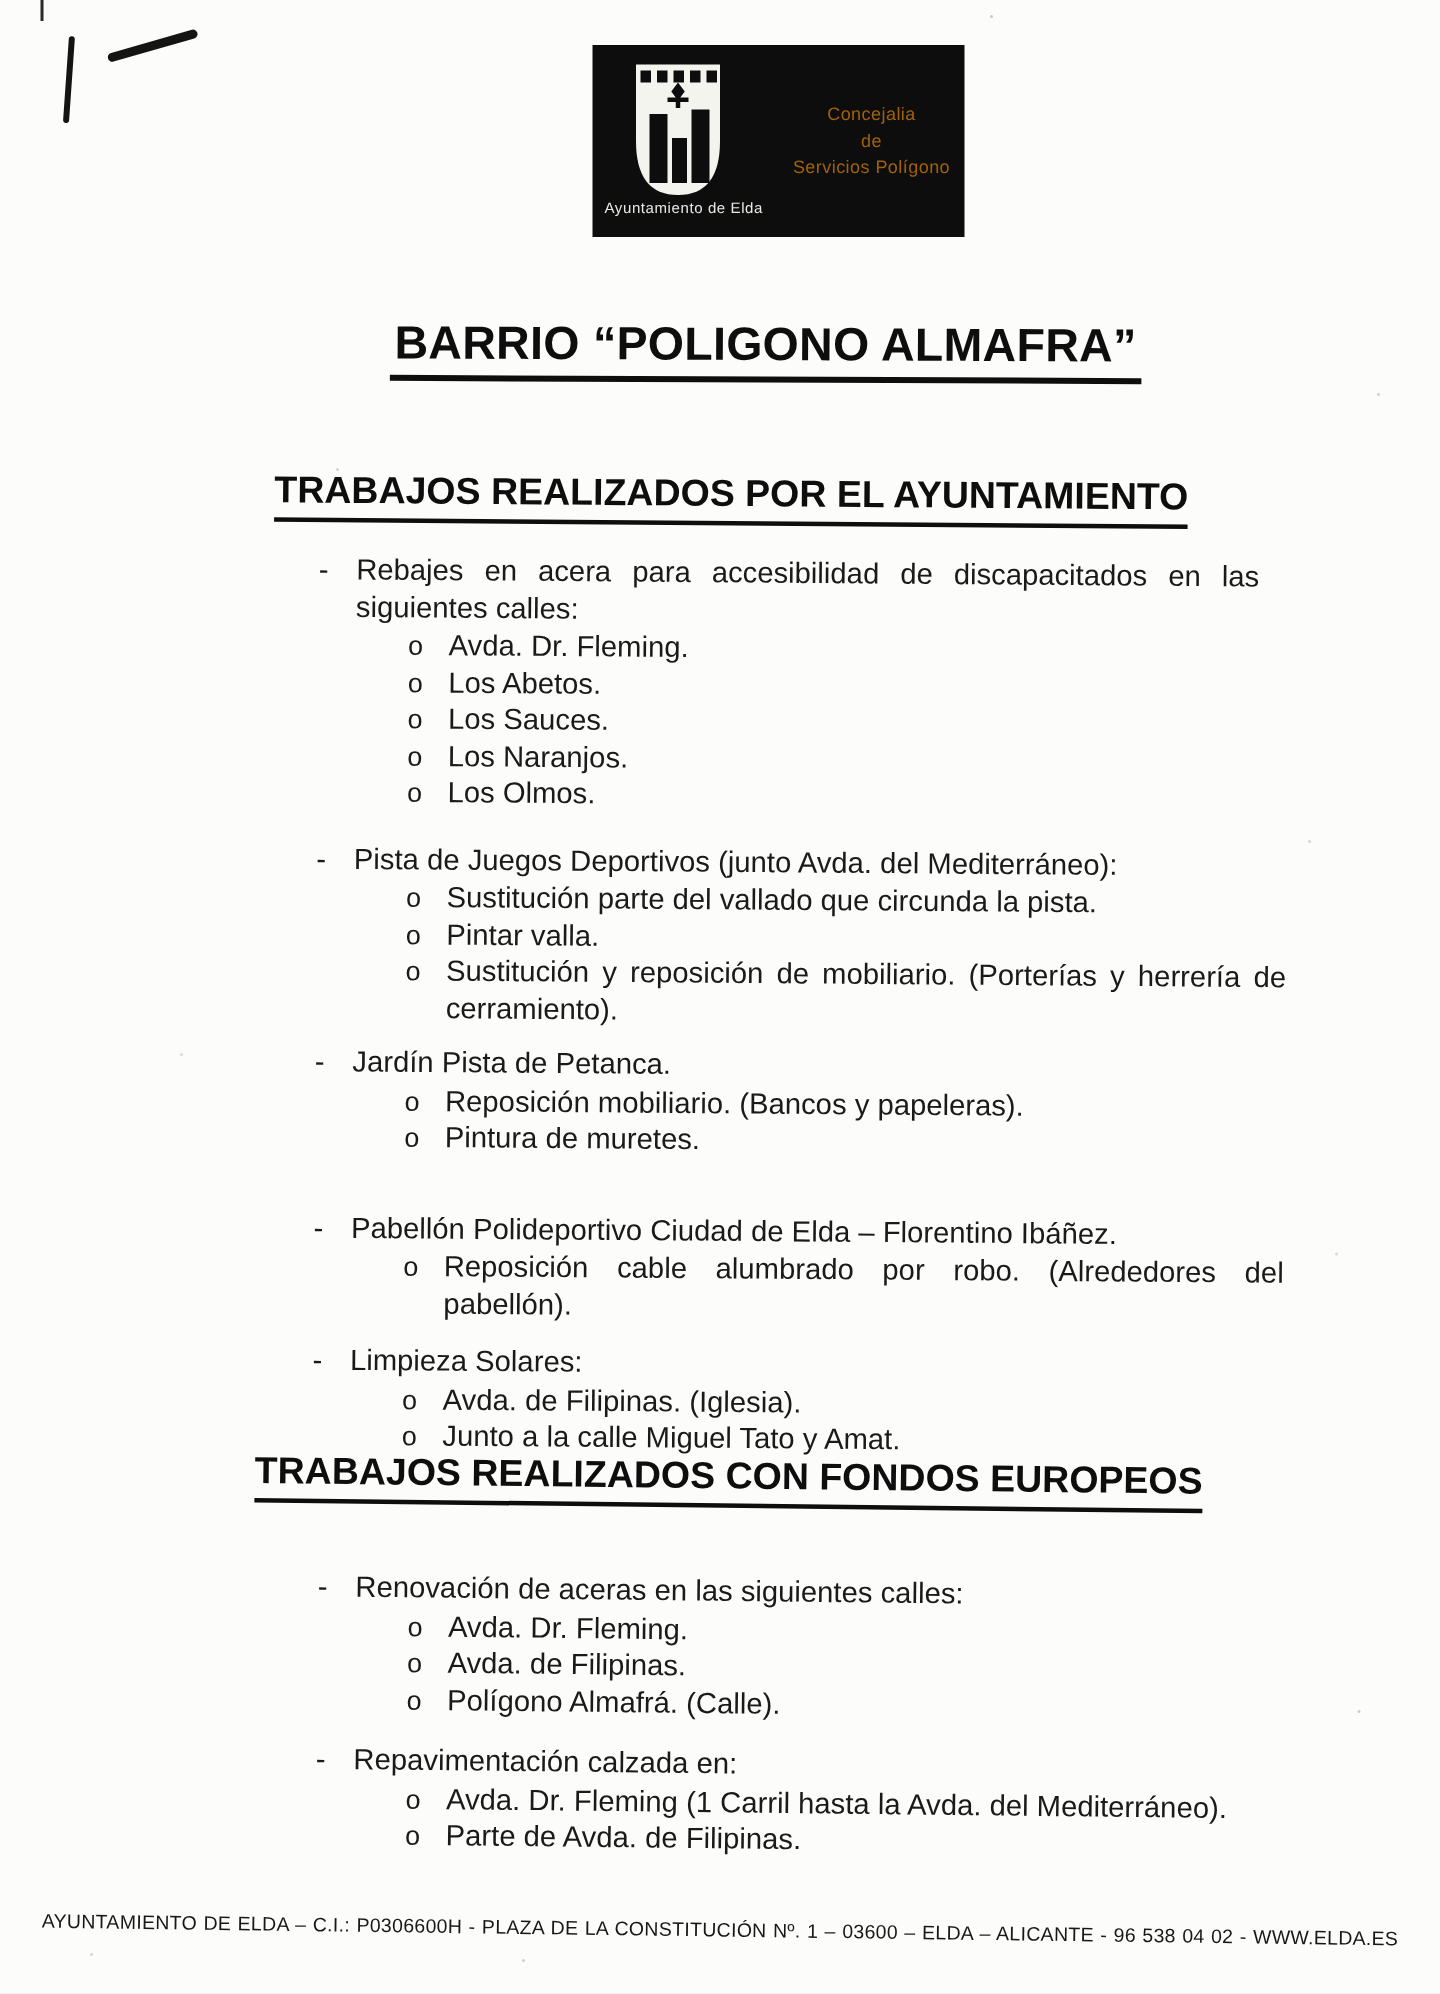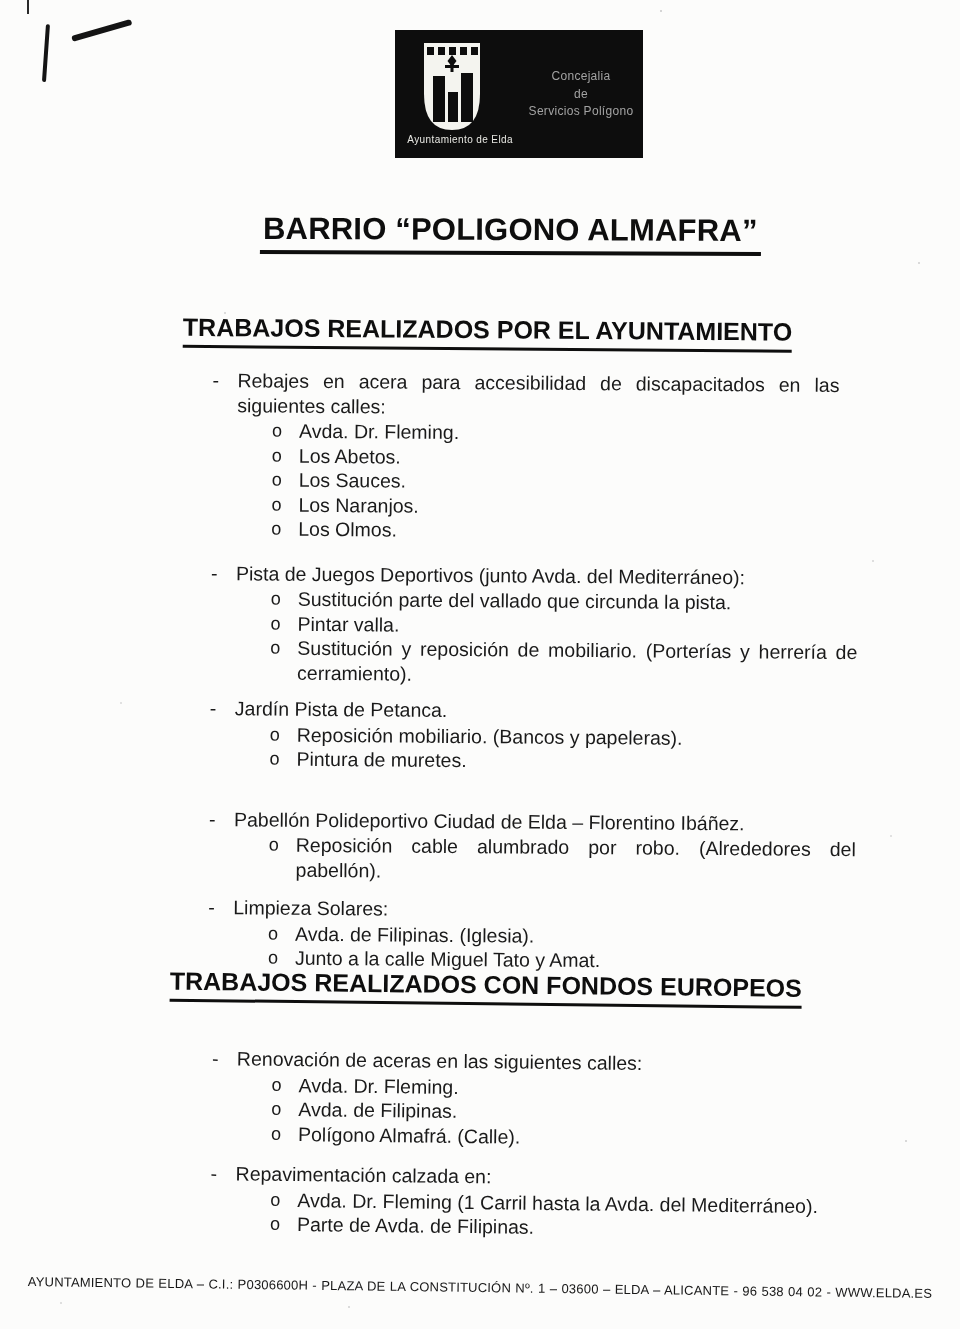--- a/index.html
+++ b/index.html
@@ -16,24 +16,24 @@
                348px 1306px 0 #d0d0d0, 60px 1302px 0 #d6d6d6, 890px 835px 0 #d9d9d9;}
   
   .pen-tick{position:absolute;left:27px;top:0;width:2px;height:14px;background:#2a2a2a;}
   .pen-a{position:absolute;left:46px;top:24px;width:4px;height:58px;background:#141414;border-radius:2px;
     transform:rotate(4deg);transform-origin:top left;}
   .pen-b{position:absolute;left:72px;top:36px;width:62px;height:6px;background:#141414;border-radius:3px;
     transform:rotate(-16deg);transform-origin:left center;}
   
   .logo{position:absolute;left:395px;top:30px;width:248px;height:128px;background:#0d0d0d;color:#f2f2ee;}
   .logo .shield{position:absolute;left:28px;top:12px;}
-  .logo .org{position:absolute;left:8px;top:104px;width:110px;text-align:right;
+  .logo .org{position:absolute;left:8px;top:104px;width:110px;text-align:left;
     font-size:10px;letter-spacing:.4px;color:#e9e9e4;}
   .logo .dept{position:absolute;left:126px;top:38px;width:120px;text-align:center;
-    font-size:12px;line-height:17.5px;letter-spacing:.3px;color:#a3a3a3;}
+    font-size:12px;line-height:17.5px;letter-spacing:.3px;color:#a16207;}
   
   .title-wrap{position:absolute;left:16px;top:212px;width:100%;text-align:center;}
   .title{display:inline-block;transform:translateX(14px) rotate(.25deg);
     font-size:31px;font-weight:bold;letter-spacing:.2px;color:#0e0e0e;
     border-bottom:4px solid #0e0e0e;padding:0 3px 3px 3px;}
   
   .section{position:absolute;left:0;width:960px;}
   .sec1{top:312px;transform:rotate(.45deg);transform-origin:200px 0;}
   .sec2{top:966px;transform:rotate(.65deg);transform-origin:200px 0;}
   .heading{display:inline-block;font-size:25px;font-weight:bold;line-height:30px;

